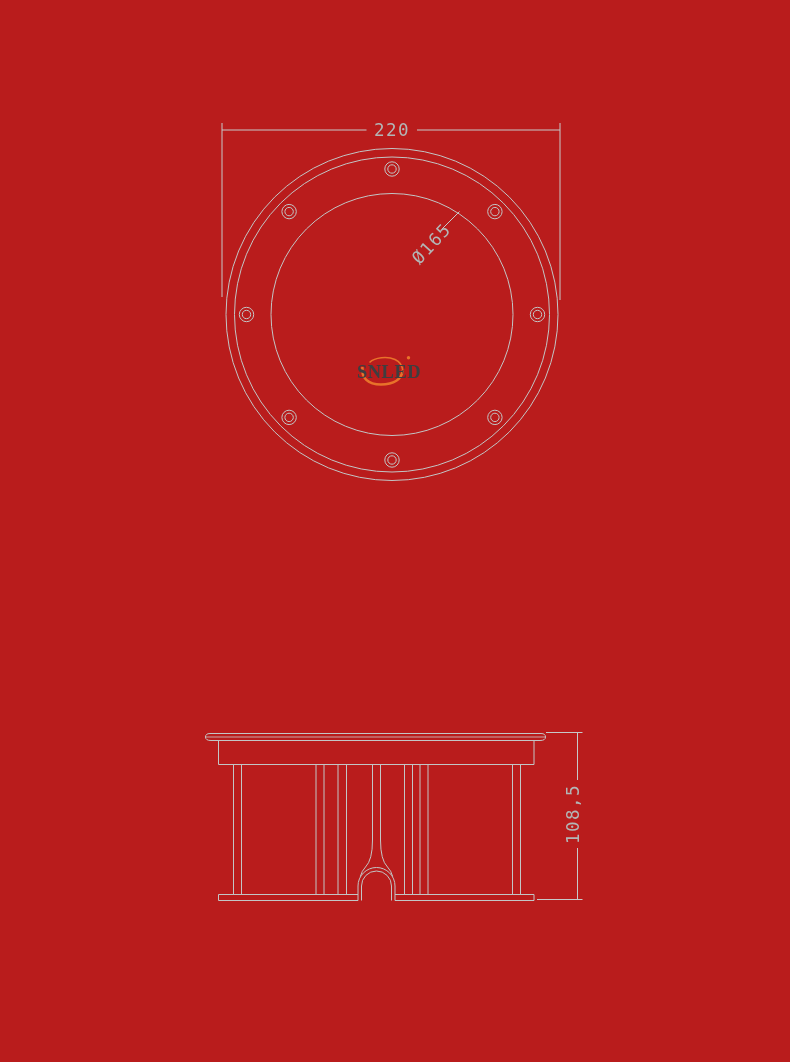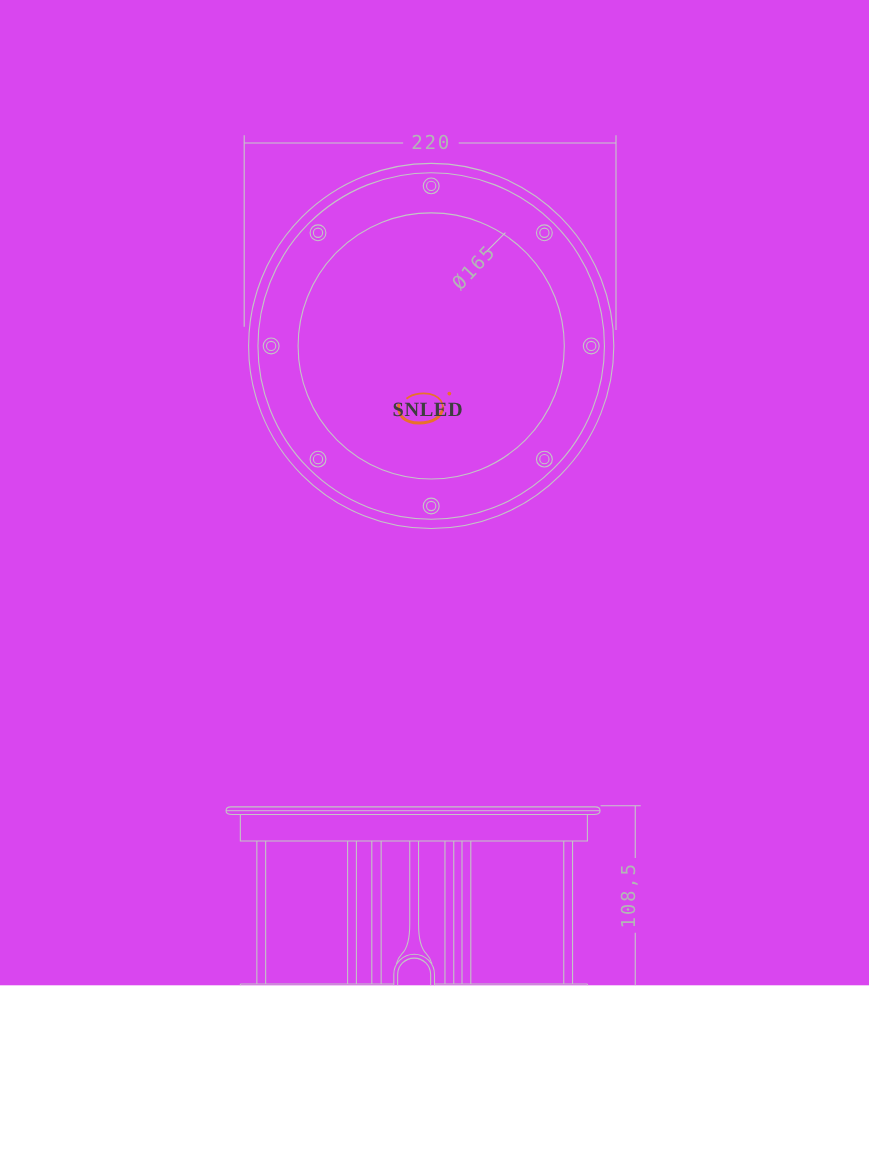--- a/index.html
+++ b/index.html
@@ -1,19 +1,19 @@
 <!DOCTYPE html>
 <html><head>
 <meta charset="utf-8">
 <style>
   html,body{margin:0;padding:0;background:#ffffff;}
   .canvas{
     position:relative;
-    width:790px;height:896px;
-    background:#d946ef;
+    width:790px;height:1062px;
+    background:#b91c1c;
     font-family:"Liberation Sans",sans-serif;
     overflow:hidden;
   }
   svg{display:block;}
   .geo{stroke:#c3c5c5;stroke-width:1;fill:none;}
   .geo-thin{stroke:#cccccc;stroke-width:0.8;fill:none;}
   .dimline{stroke:#c7c9c9;stroke-width:1;fill:none;}
   .dimtext{
     font-family:"DejaVu Sans Mono","Liberation Mono",monospace;
     font-size:17.5px;

